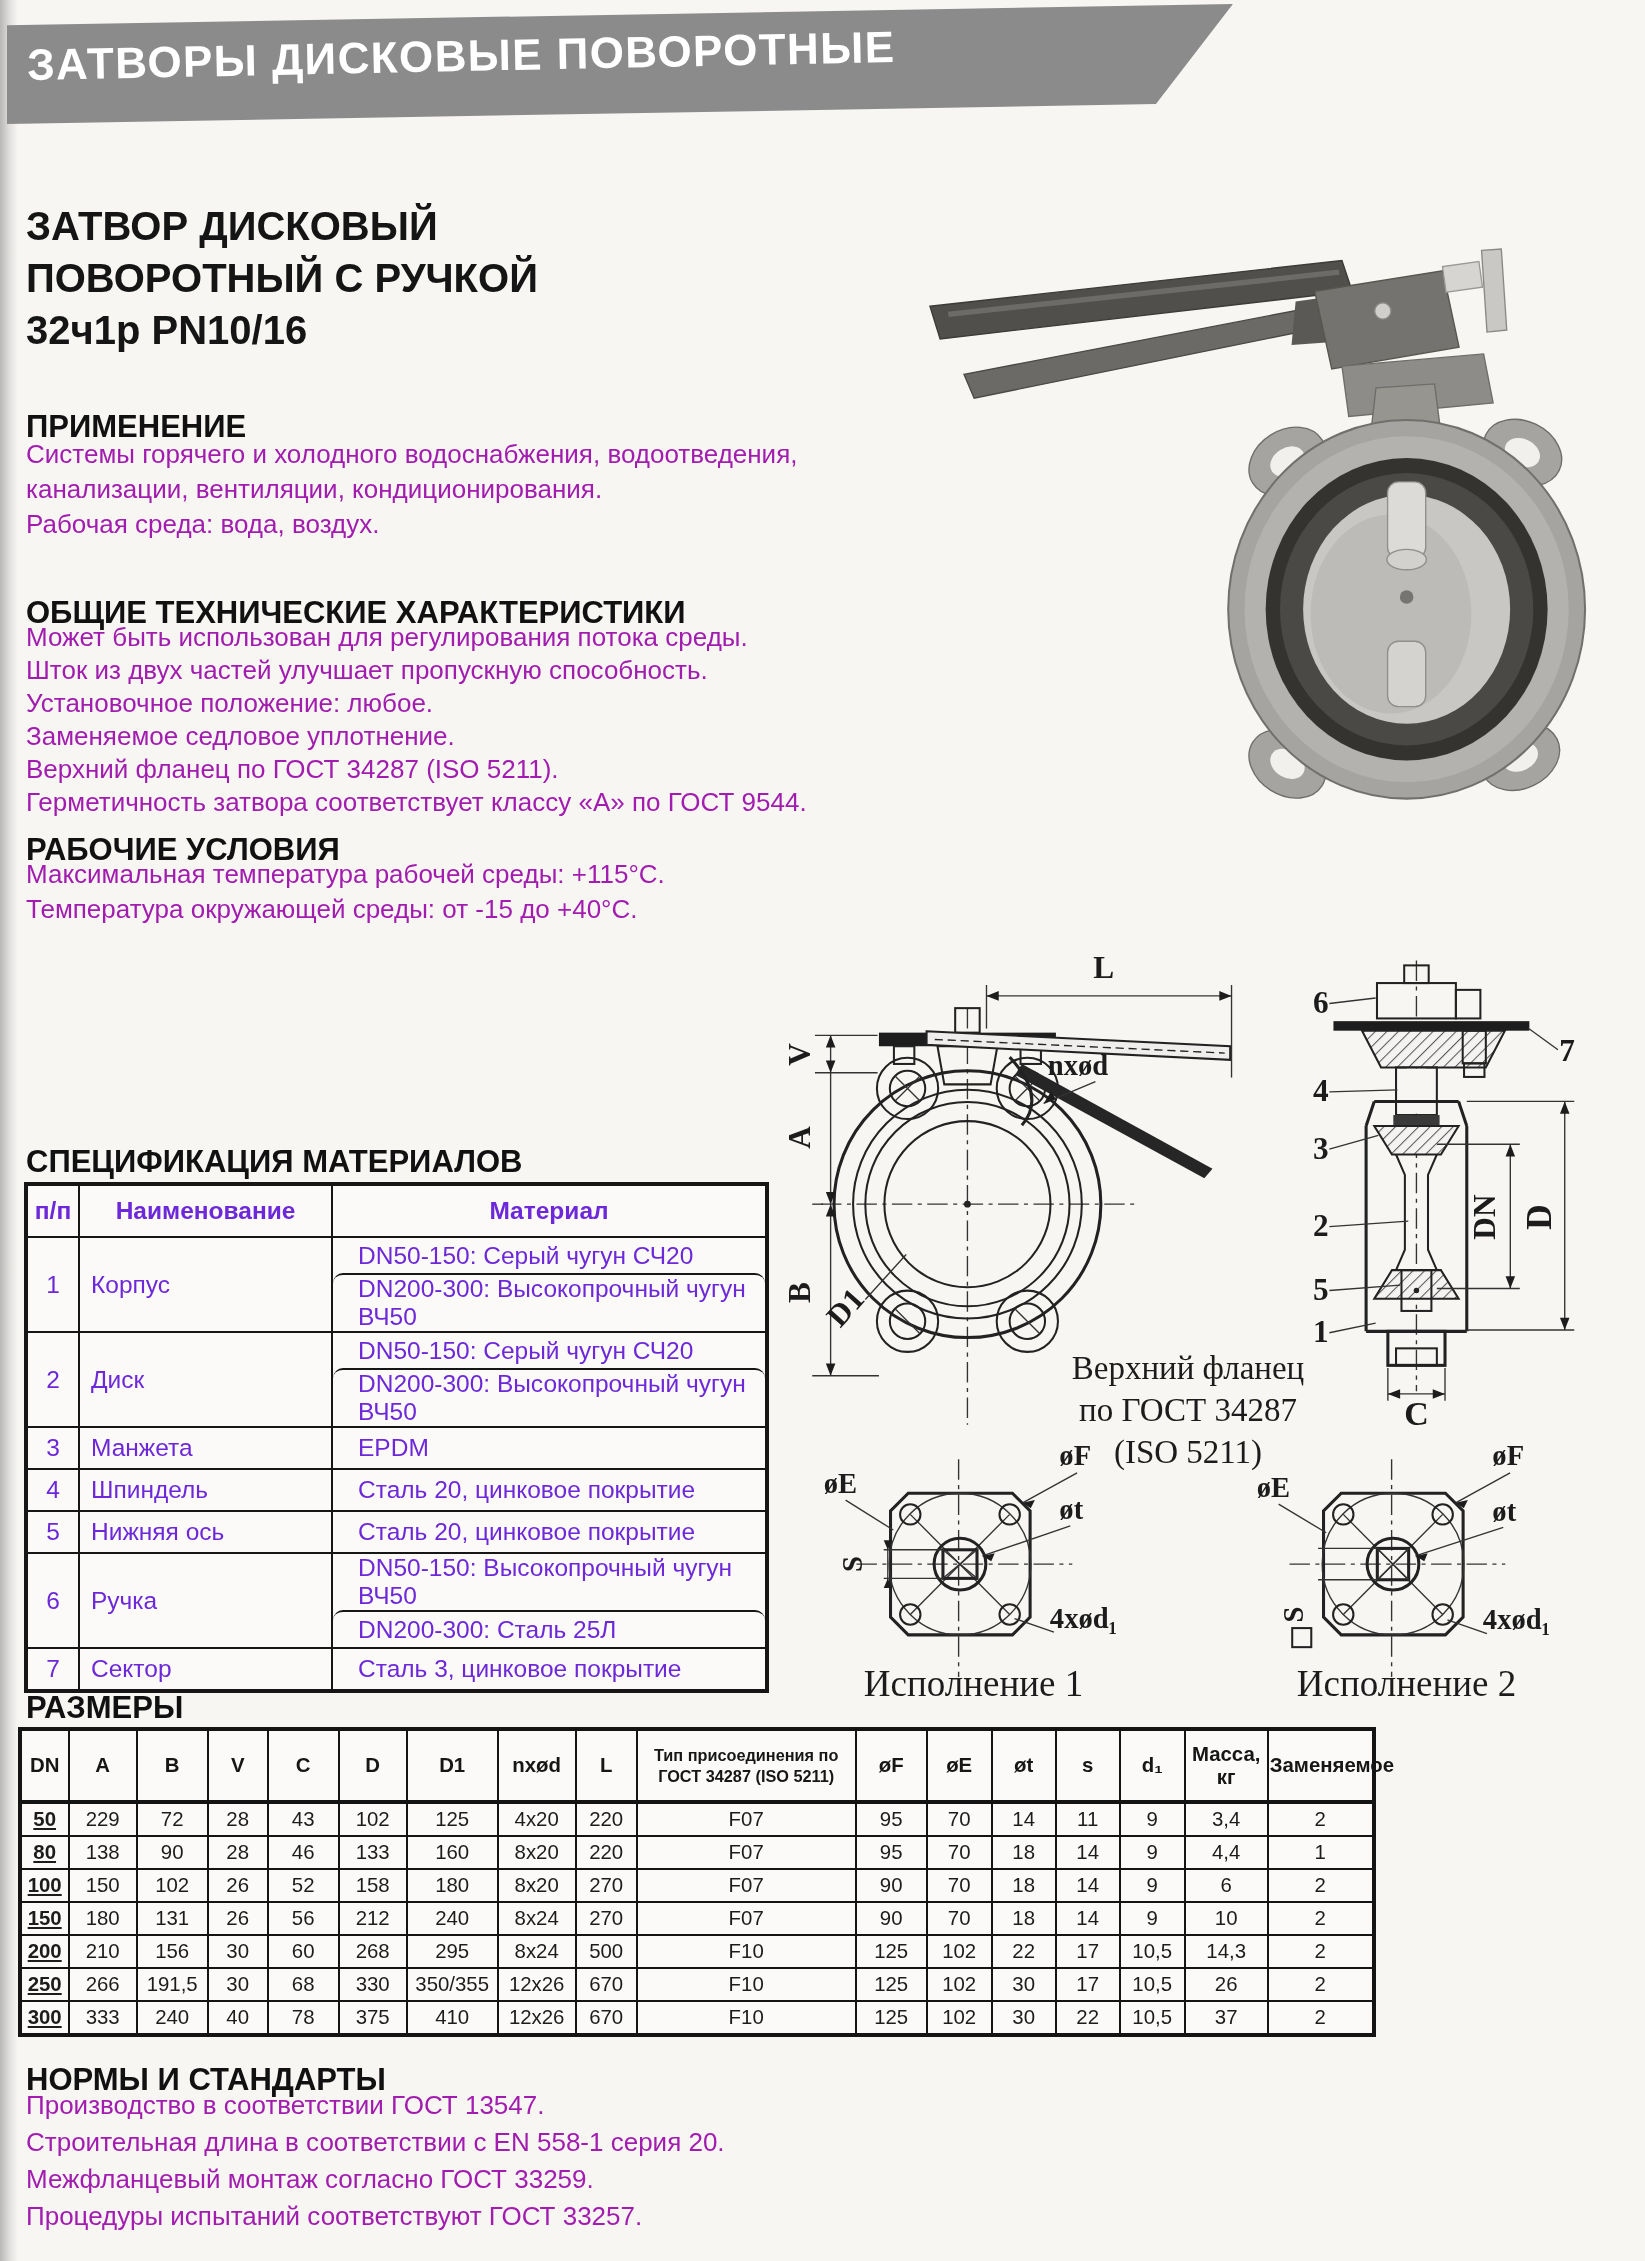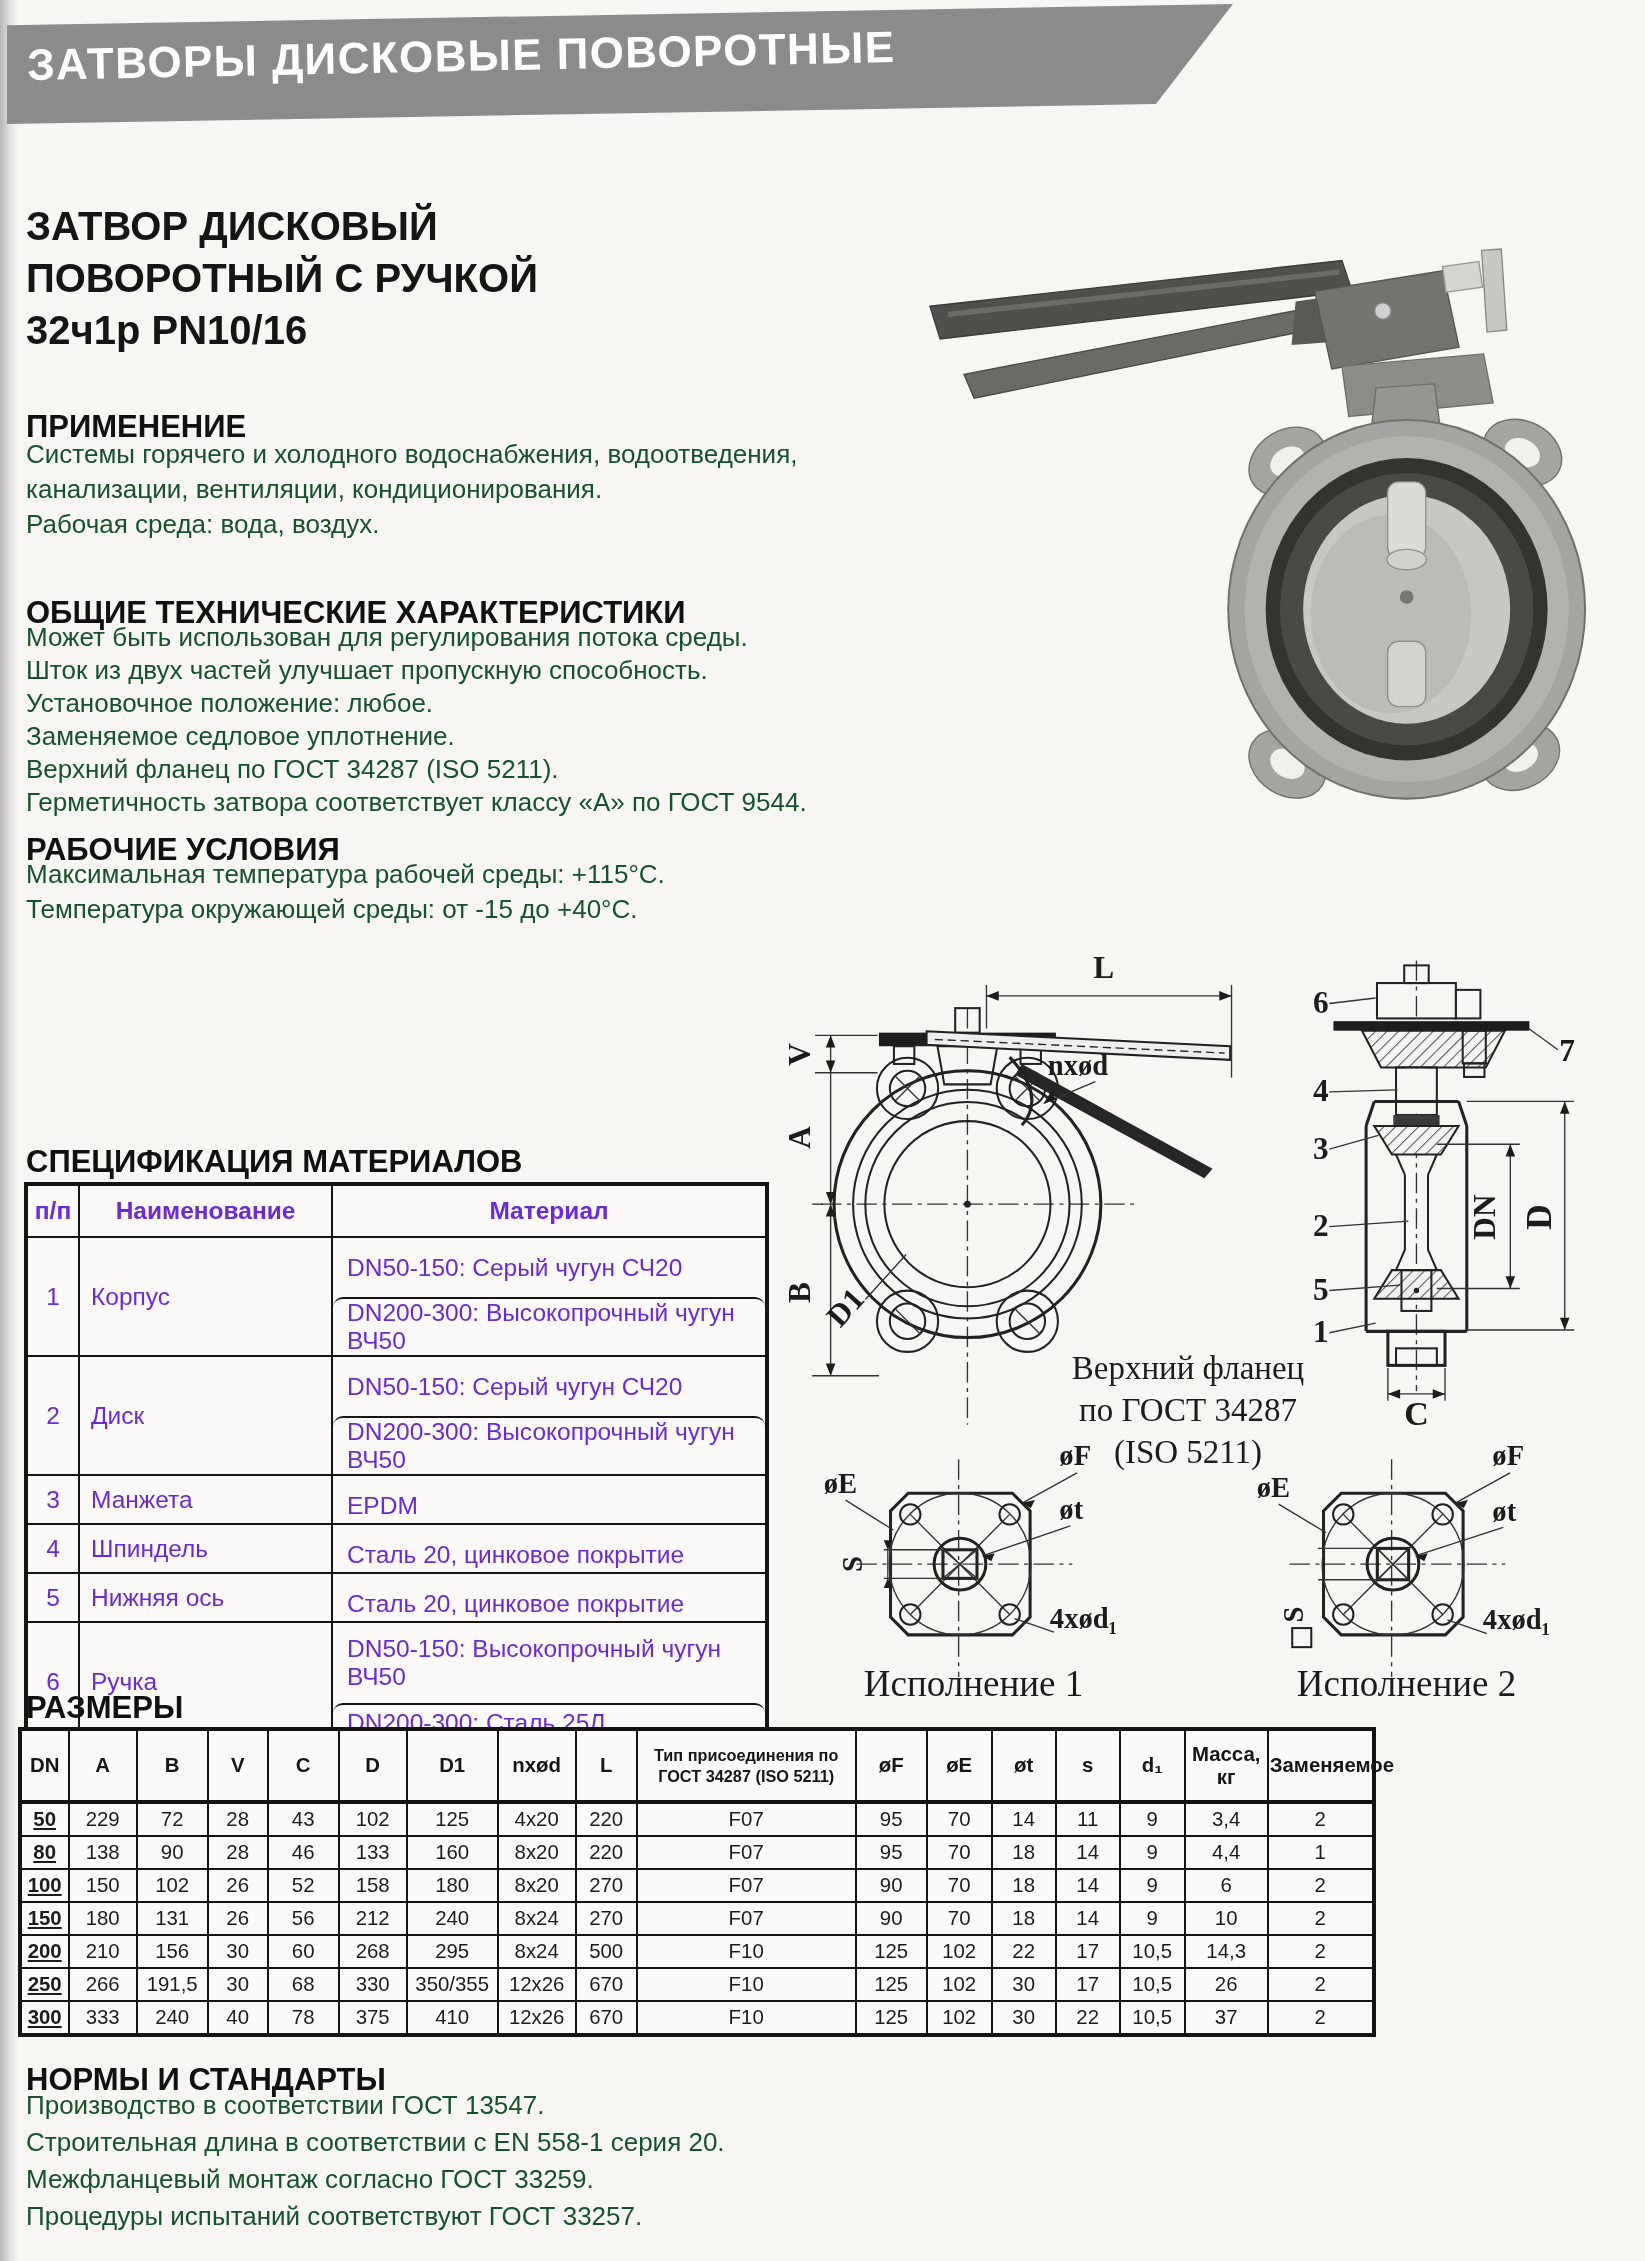--- a/index.html
+++ b/index.html
@@ -9,31 +9,31 @@
   .scan-edge{left:0;top:0;width:17.7px;height:2261px;
              background:linear-gradient(90deg,#b8b7b5,#e2e1df 55%,#f7f6f3);}
   
   .banner{left:6.8px;top:4.1px;width:1241px;height:125px;background:#8b8b8b;
           clip-path:polygon(0 17%,98.8% 0,92.6% 80%,0 96%);}
   .banner-text{position:absolute;left:20.4px;top:27px;font-size:44px;font-weight:bold;
                color:#ffffff;letter-spacing:1.4px;transform:rotate(-1.2deg);white-space:nowrap;}
   
   .title{left:26px;top:200px;font-size:40px;font-weight:bold;line-height:52px;color:#151515;}
   .sec-h{font-size:31px;font-weight:bold;color:#111;white-space:nowrap;margin-top:24px;}
-  .bodytxt{font-size:26px;color:#14532d;white-space:nowrap;}
+  .bodytxt{font-size:26px;color:#a21caf;white-space:nowrap;}
   .lh52 div{line-height:35px;} .lh48 div{line-height:33px;} .lh55 div{line-height:37px;}
   
   .mat-table{border-collapse:collapse;table-layout:fixed;width:741px;background:#fbfaf8;
              border:4.1px solid #161616;}
   .mat-table th,.mat-table td{border:2px solid #161616;color:#6d28d9;}
   .mat-table th{height:48px;font-size:24.5px;font-weight:bold;text-align:center;}
   td.mnum{text-align:center;font-size:24.5px;}
   td.mname{padding-left:11px;font-size:24.5px;}
   td.mmat{padding:0;font-size:24.5px;}
-  .mline{min-height:35px;display:flex;align-items:center;padding-left:14px;margin-top:12px;}
+  .mline{min-height:35px;display:flex;align-items:center;padding-left:25px;}
   .mline + .mline{border-top:2px solid #161616;border-radius:10px;}
   tr.single td{height:38px;}
   
   .dim-table{border-collapse:collapse;table-layout:fixed;width:1357px;background:#fbfaf8;
              border:4.1px solid #141414;}
   .dim-table th{border:2px solid #141414;border-bottom:4.1px solid #141414;height:67px;
                 font-size:20.4px;font-weight:bold;text-align:center;color:#161616;}
   .dim-table th.small{font-size:16.3px;line-height:20.4px;padding:0 5.4px;}
   .dim-table td{border:2px solid #141414;height:29px;font-size:20.4px;text-align:center;color:#1c1c1c;}
   .dim-table td:first-child{font-weight:bold;text-decoration:underline;}

